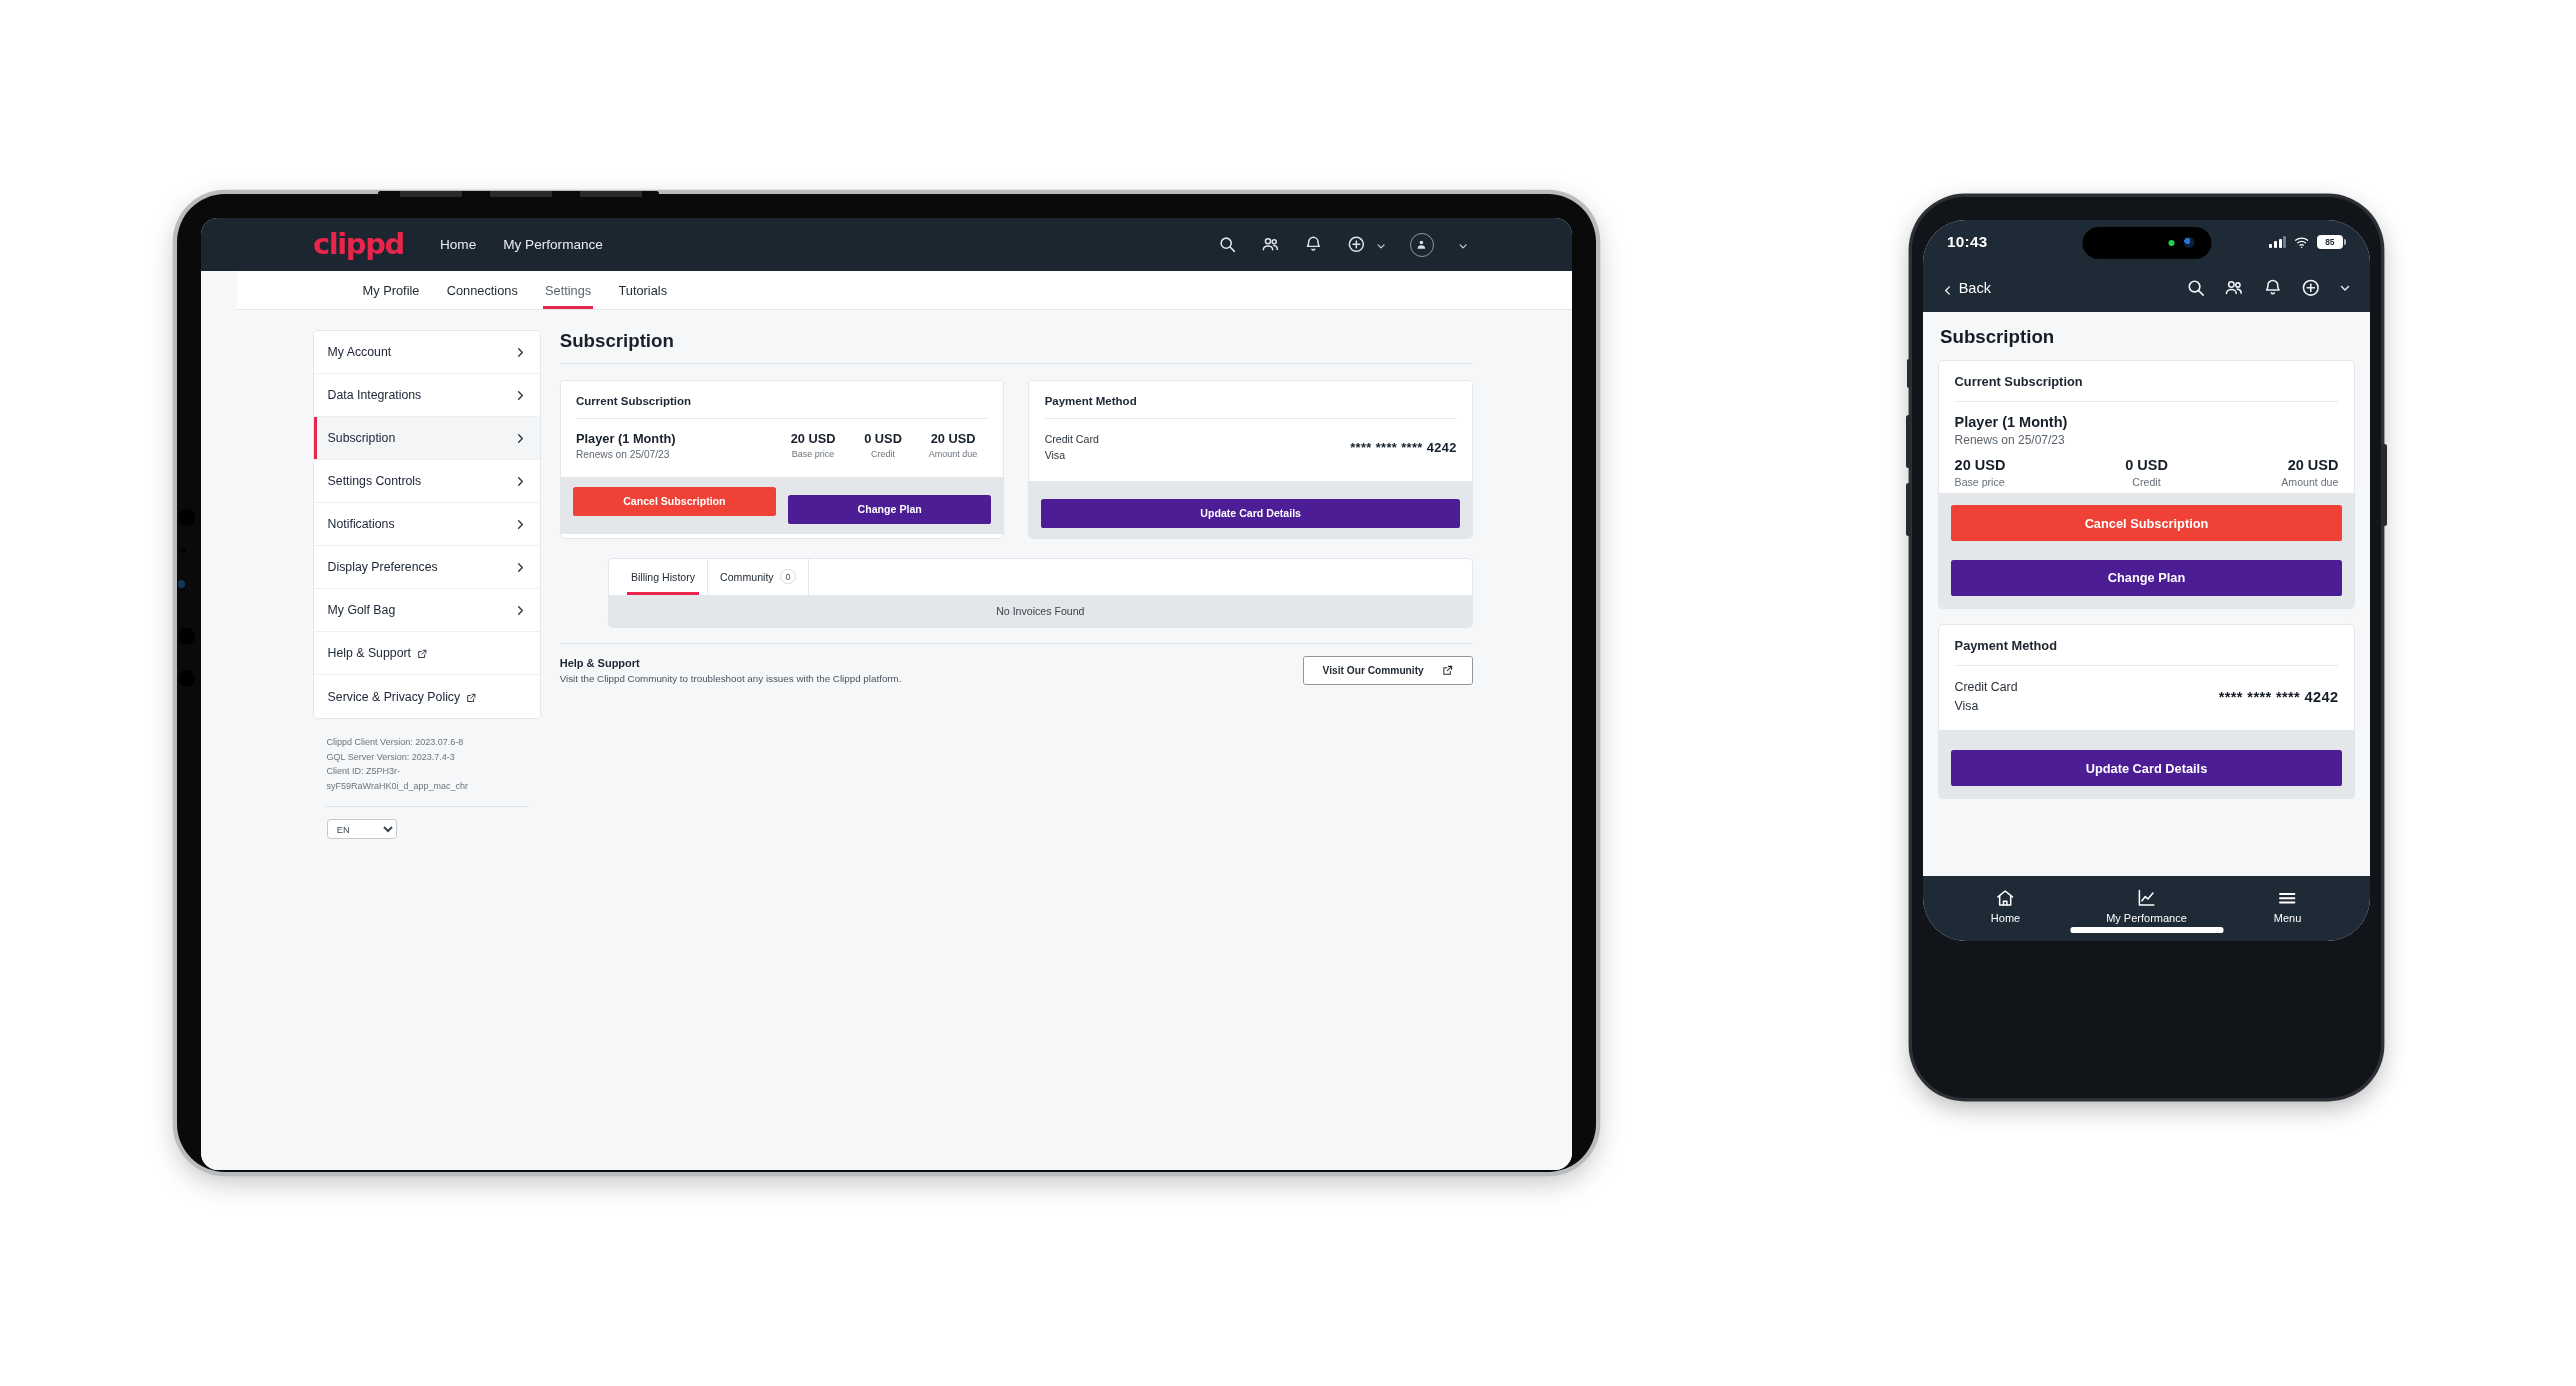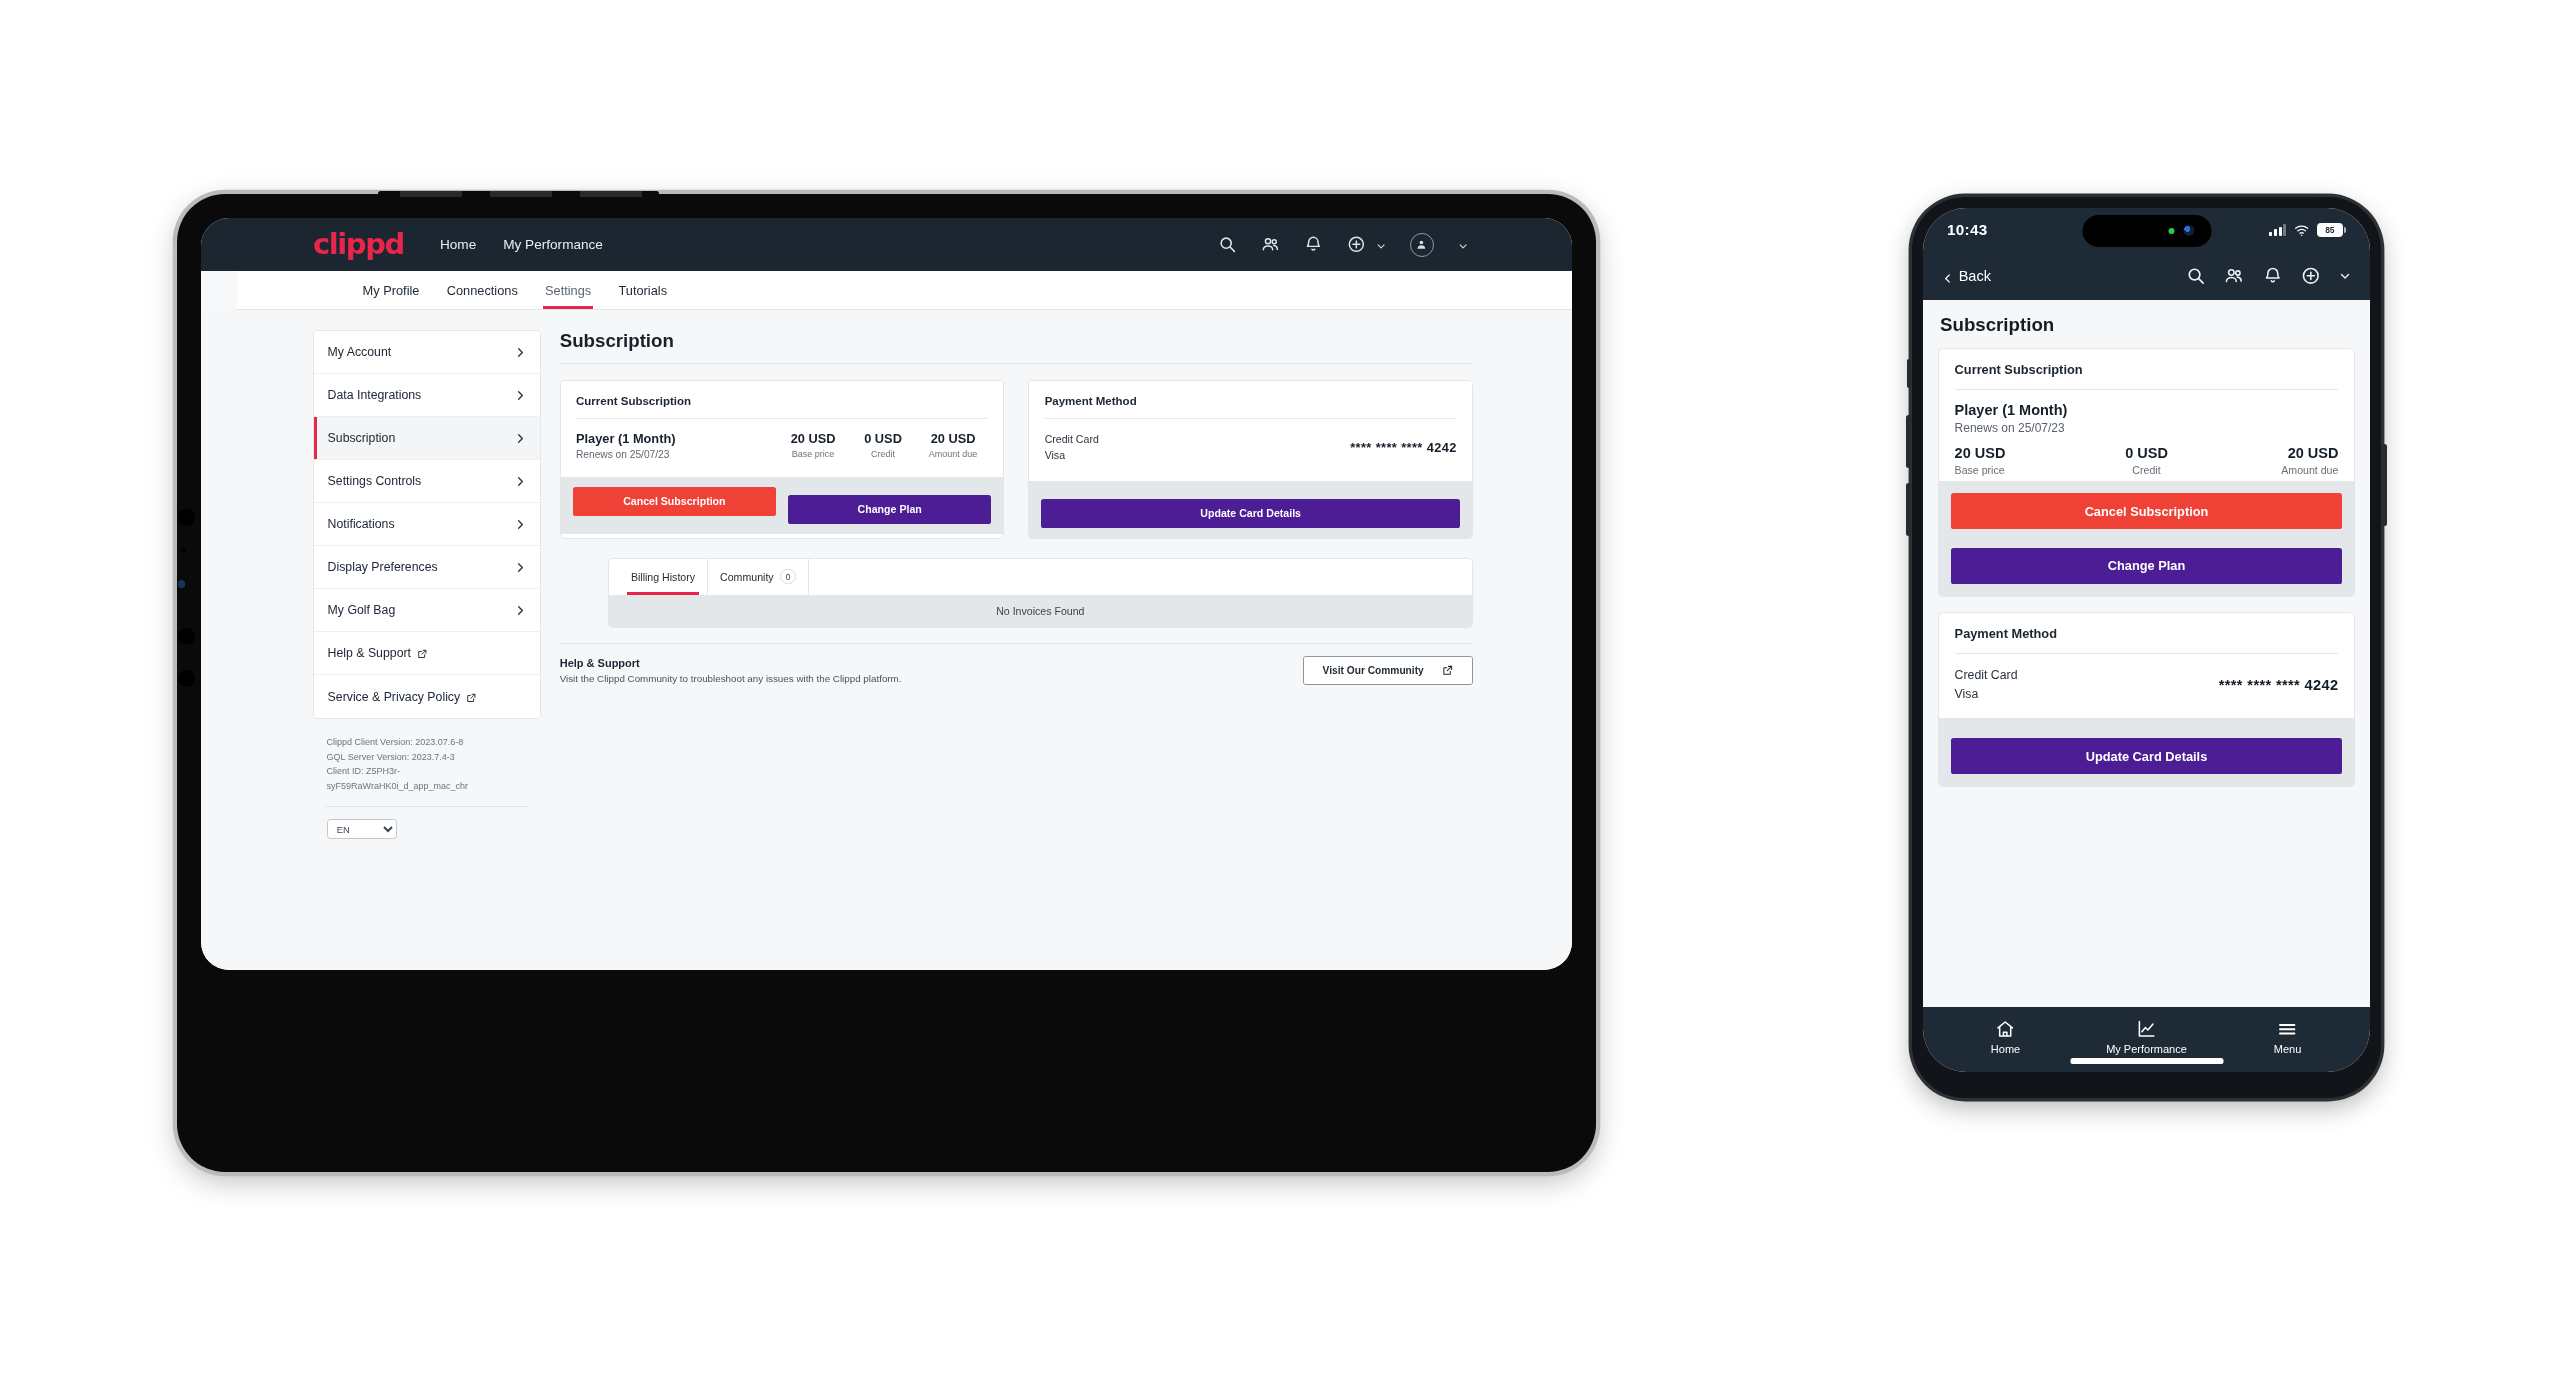--- a/index.html
+++ b/index.html
@@ -32,22 +32,22 @@
     position:absolute; left:1.7px; display:block; background:#000; border-radius:50%;
   }
   .t-d1 { top:  8.5px; width:17px; height:17px; }
   .t-d2 { top:  49px; width:4.3px;  height:4.3px; left:5.1px !important; }
   .t-d3 { top:  80px; width:7.7px;  height:7.7px; background:#13355e !important; }
   .t-d4 { top: 128px; width:17px; height:17px; }
   .t-d5 { top: 170px; width:17px; height:17px; }
 
   .tablet-screen {
     position:absolute; left: 24px; top: 24px;
-    width: 1371px; height: 752px;
-    background:#f7f8f9; border-radius: 28px; overflow:hidden;
+    width: 1371px; height: 952px;
+    background:#f7f8f9; border-radius: 17px; overflow:hidden;
     display:flex; flex-direction:column;
   }
 
   
   .t-brandbar {
     height: 53px; background:#1b2631; flex:0 0 53px;
     display:flex; align-items:center; padding: 0 22px 0 112px;
   }
   .brand-logo {
     color:#e8254a; font-size: 29px; font-weight: 700; letter-spacing: -1.4px;
@@ -185,22 +185,22 @@
     background:#111418; border-radius: 53px;
     box-shadow: 0 0 0 3.4px #2d3136, 0 8.5px 25.5px rgba(0,0,0,.30);
   }
   .phone-btn { position:absolute; background:#26292d; border-radius:2.6px; }
   .pb-l1 { left:-5.1px; top: 162px; width:4.3px; height:29px; }
   .pb-l2 { left:-6px; top: 218px; width:5.1px; height:53px; }
   .pb-l3 { left:-6px; top: 286px; width:5.1px; height:53px; }
   .pb-r1 { right:-6px; top: 247px; width:5.1px; height:82px; }
 
   .phone-screen {
-    position:absolute; left: 11px; top: 11px;
-    width: 447px; height: 864px;
+    position:absolute; left: 11px; top: 23px;
+    width: 447px; height: 721px;
     border-radius: 43px; overflow:hidden; background:#f6f7f8;
     display:flex; flex-direction:column;
   }
   .p-status {
     height: 44px; background:#1e2a36; flex:0 0 44px;
     display:flex; align-items:center; padding: 0 24px; position:relative; color:#fff;
   }
   .p-time { font-size:15.3px; font-weight:700; letter-spacing:0.3px; }
   .p-island {
     position:absolute; left:50%; transform:translateX(-50%); top: 6.8px;

